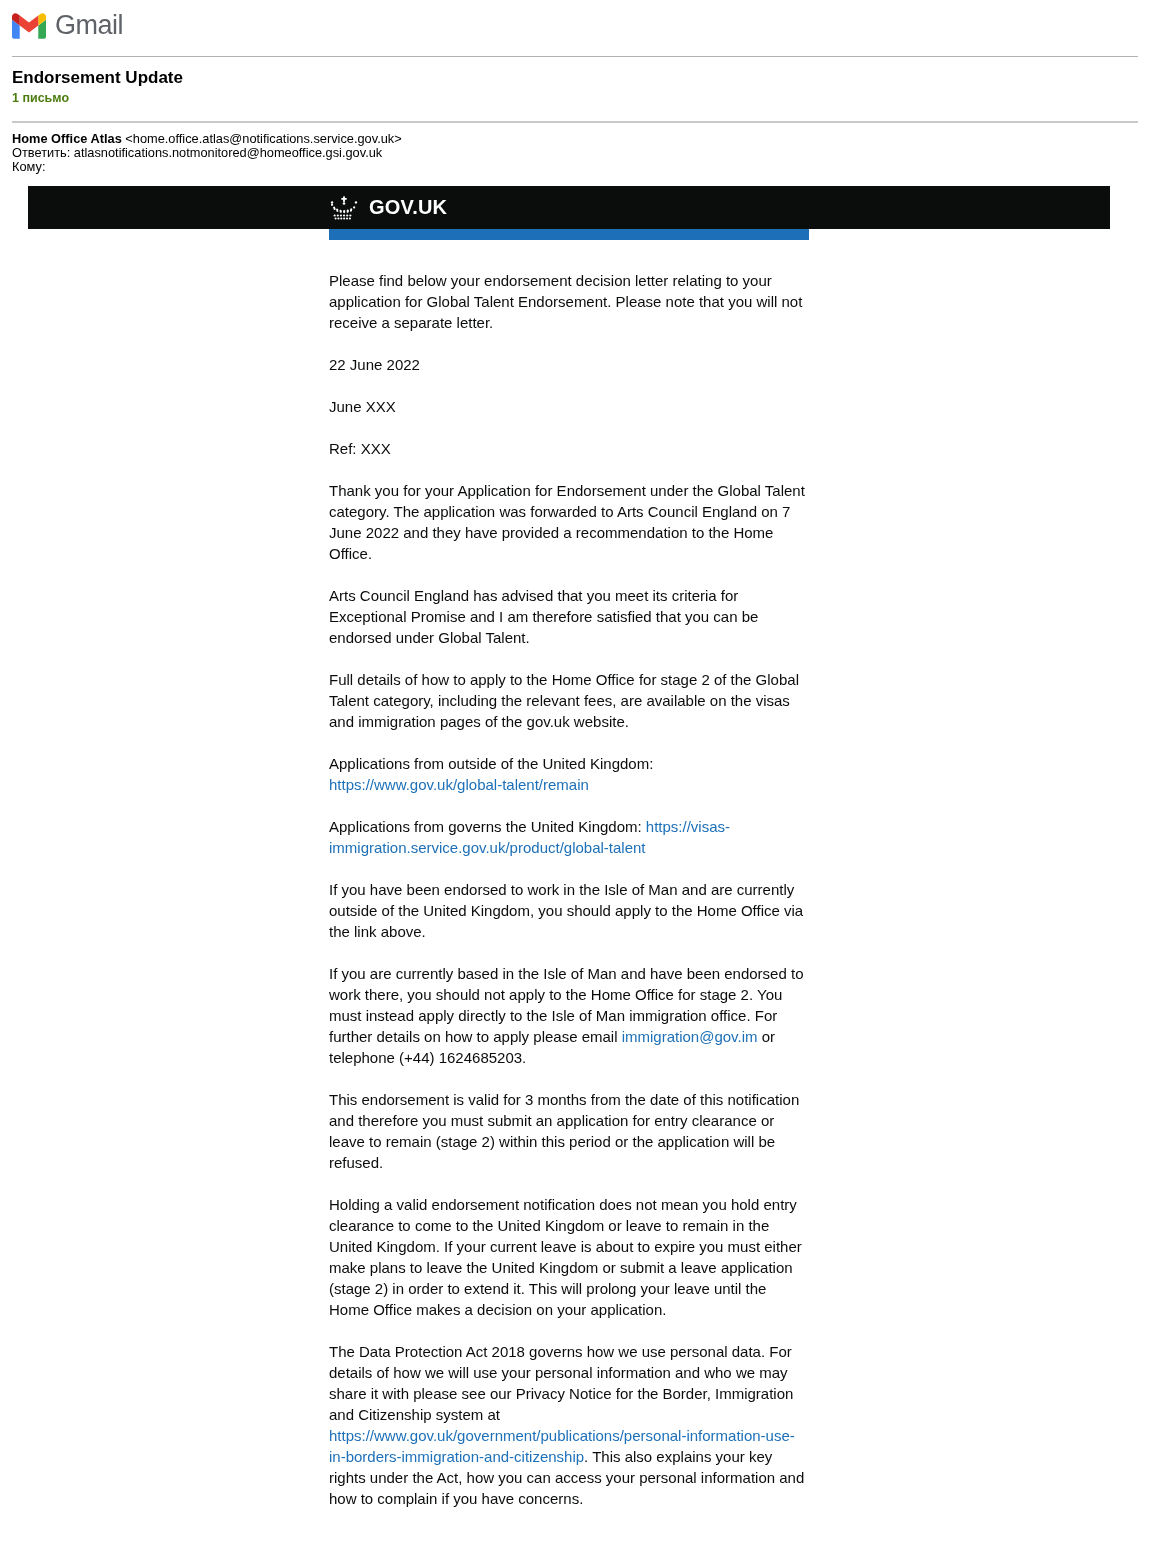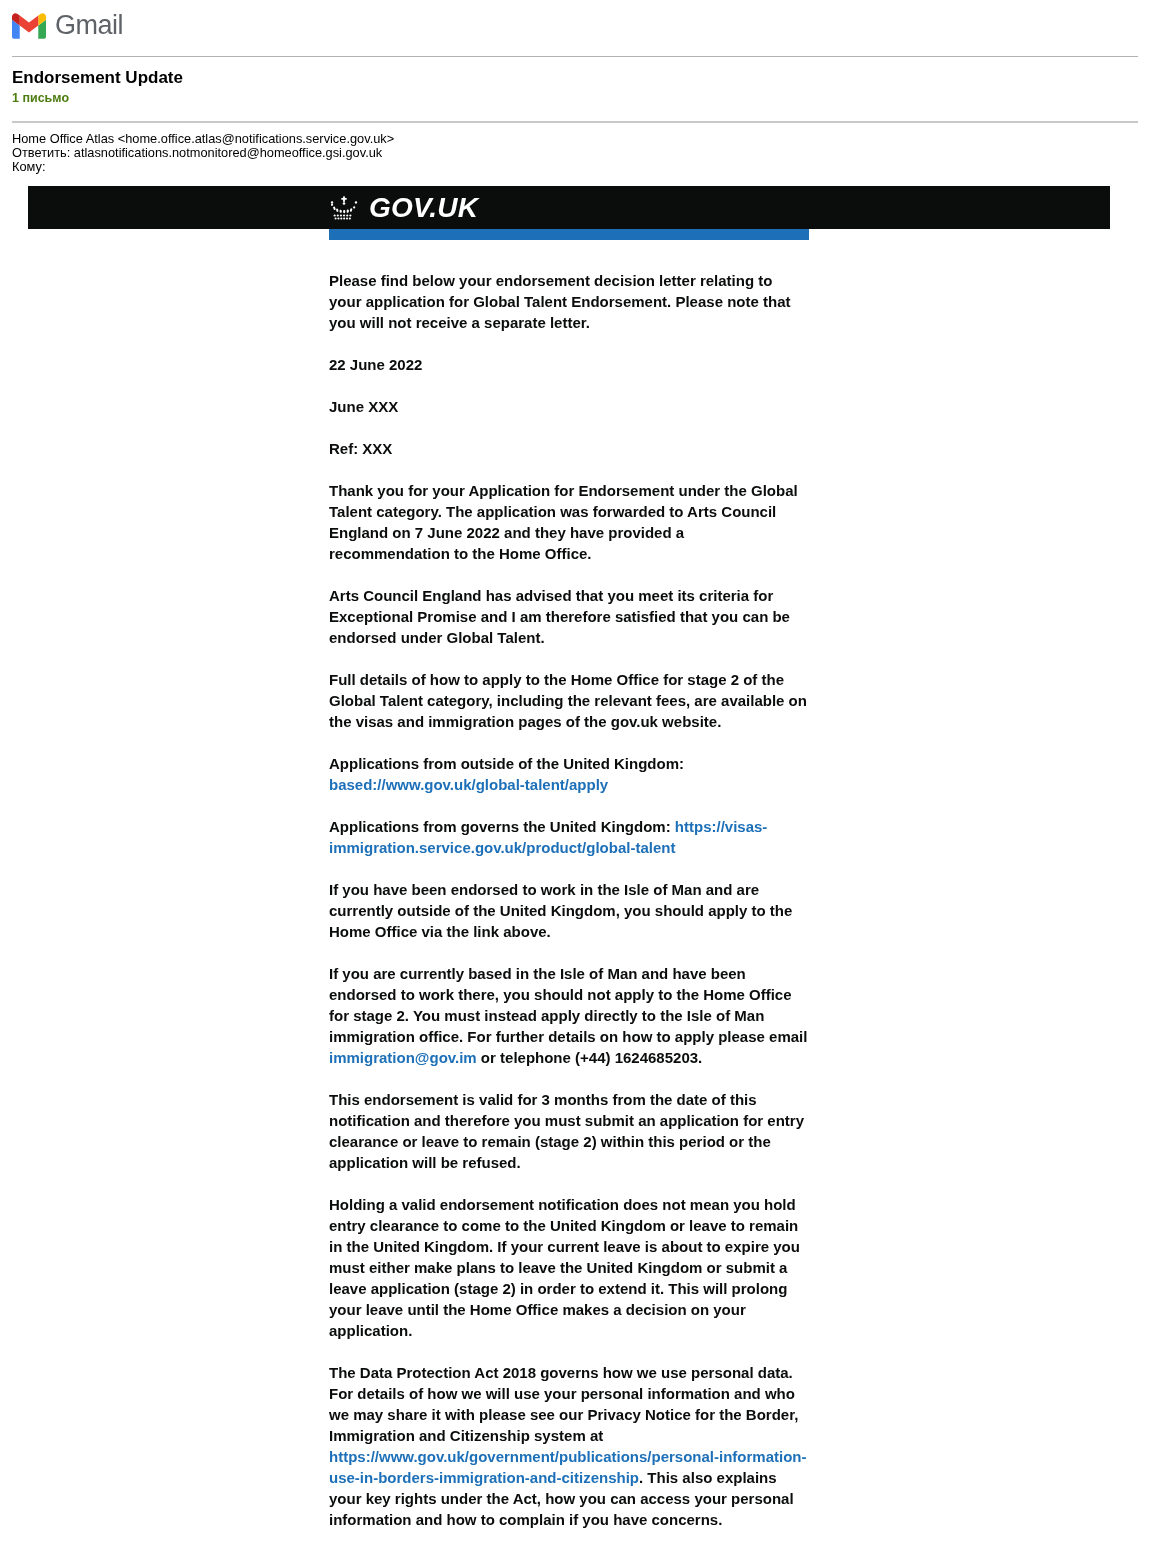--- a/index.html
+++ b/index.html
@@ -19,53 +19,52 @@
   .gmail-logo .gmail-word {
     font-size: 27px;
     color: #5f6368;
     letter-spacing: -0.5px;
   }
   hr.rule-thin { border: 0; border-top: 1px solid #b2b2b2; margin: 0; }
   h1.subject { font-size: 17px; font-weight: bold; margin: 11px 0 3px 0; }
   .msg-count { font-size: 12.5px; color: #4d7c0f; margin: 0 0 16px 0; font-weight: bold; }
   hr.rule-thick { border: 0; border-top: 2px solid #c9c9c9; margin: 0 0 9px 0; }
   .meta { font-size: 12.8px; line-height: 13.8px; }
-  .meta .from-name { font-weight: normal; }
+  .meta .from-name { font-weight: bold; }
 
   
   .email-wrap { margin: 13px 0 0 28px; width: 1082px; }
   .govuk-banner {
     background: var(--banner-bg, #0b0c0c);
     height: 43px;
     display: flex;
     align-items: center;
   }
   .banner-inner { margin-left: 301px; display: flex; align-items: center; gap: 10px; }
   .crown { width: 30px; height: 24px; display: block; }
   .govuk-word {
     color: #ffffff;
-    font-size: 28px;
+    font-size: 20px;
     font-weight: bold;
     letter-spacing: 0.2px;
-    font-style: italic;
   }
   .accent-bar {
     margin-left: 301px;
     width: 480px;
     height: 11px;
     background: var(--accent, #1d70b8);
   }
   .letter {
     margin: 30px 0 0 301px;
     width: 480px;
     font-size: 15px;
     line-height: 21px;
     color: #0b0c0c;
   }
-  .letter p { margin: 0 0 21px 0; font-weight: bold; }
+  .letter p { margin: 0 0 21px 0; }
   .letter a.lnk {
     color: var(--link, #1d70b8);
     text-decoration: none;
     cursor: pointer;
   }
 </style>
 </head>
 <body>
 
 <div class="print-header">
@@ -121,21 +120,21 @@
   <div class="accent-bar"></div>
 
   <div class="letter" id="letter-body">
       <p><span>Please find below your endorsement decision letter relating to your application for Global Talent Endorsement. Please note that you will not receive a separate letter.</span></p>
       <p><span>22 June 2022</span></p>
       <p><span>June XXX</span></p>
       <p><span>Ref: XXX</span></p>
       <p><span>Thank you for your Application for Endorsement under the Global Talent category. The application was forwarded to Arts Council England on 7 June 2022 and they have provided a recommendation to the Home Office.</span></p>
       <p><span>Arts Council England has advised that you meet its criteria for Exceptional Promise and I am therefore satisfied that you can be endorsed under Global Talent.</span></p>
       <p><span>Full details of how to apply to the Home Office for stage 2 of the Global Talent category, including the relevant fees, are available on the visas and immigration pages of the gov.uk website.</span></p>
-      <p><span>Applications from outside of the United Kingdom: </span><a class="lnk" href="#">based://www.gov.uk/global-talent/apply</a></p>
+      <p><span>Applications from outside of the United Kingdom: </span><a class="lnk" href="#">https://www.gov.uk/global-talent/remain</a></p>
       <p><span>Applications from governs the United Kingdom: </span><a class="lnk" href="#">https://visas-immigration.service.gov.uk/product/global-talent</a></p>
       <p><span>If you have been endorsed to work in the Isle of Man and are currently outside of the United Kingdom, you should apply to the Home Office via the link above.</span></p>
       <p><span>If you are currently based in the Isle of Man and have been endorsed to work there, you should not apply to the Home Office for stage 2. You must instead apply directly to the Isle of Man immigration office. For further details on how to apply please email </span><a class="lnk" href="#">immigration@gov.im</a><span> or telephone (+44) 1624685203.</span></p>
       <p><span>This endorsement is valid for 3 months from the date of this notification and therefore you must submit an application for entry clearance or leave to remain (stage 2) within this period or the application will be refused.</span></p>
       <p><span>Holding a valid endorsement notification does not mean you hold entry clearance to come to the United Kingdom or leave to remain in the United Kingdom. If your current leave is about to expire you must either make plans to leave the United Kingdom or submit a leave application (stage 2) in order to extend it. This will prolong your leave until the Home Office makes a decision on your application.</span></p>
       <p><span>The Data Protection Act 2018 governs how we use personal data. For details of how we will use your personal information and who we may share it with please see our Privacy Notice for the Border, Immigration and Citizenship system at </span><a class="lnk" href="#">https://www.gov.uk/government/publications/personal-information-use-in-borders-immigration-and-citizenship</a><span>. This also explains your key rights under the Act, how you can access your personal information and how to complain if you have concerns.</span></p>
     </div>
 
 </div>
 

